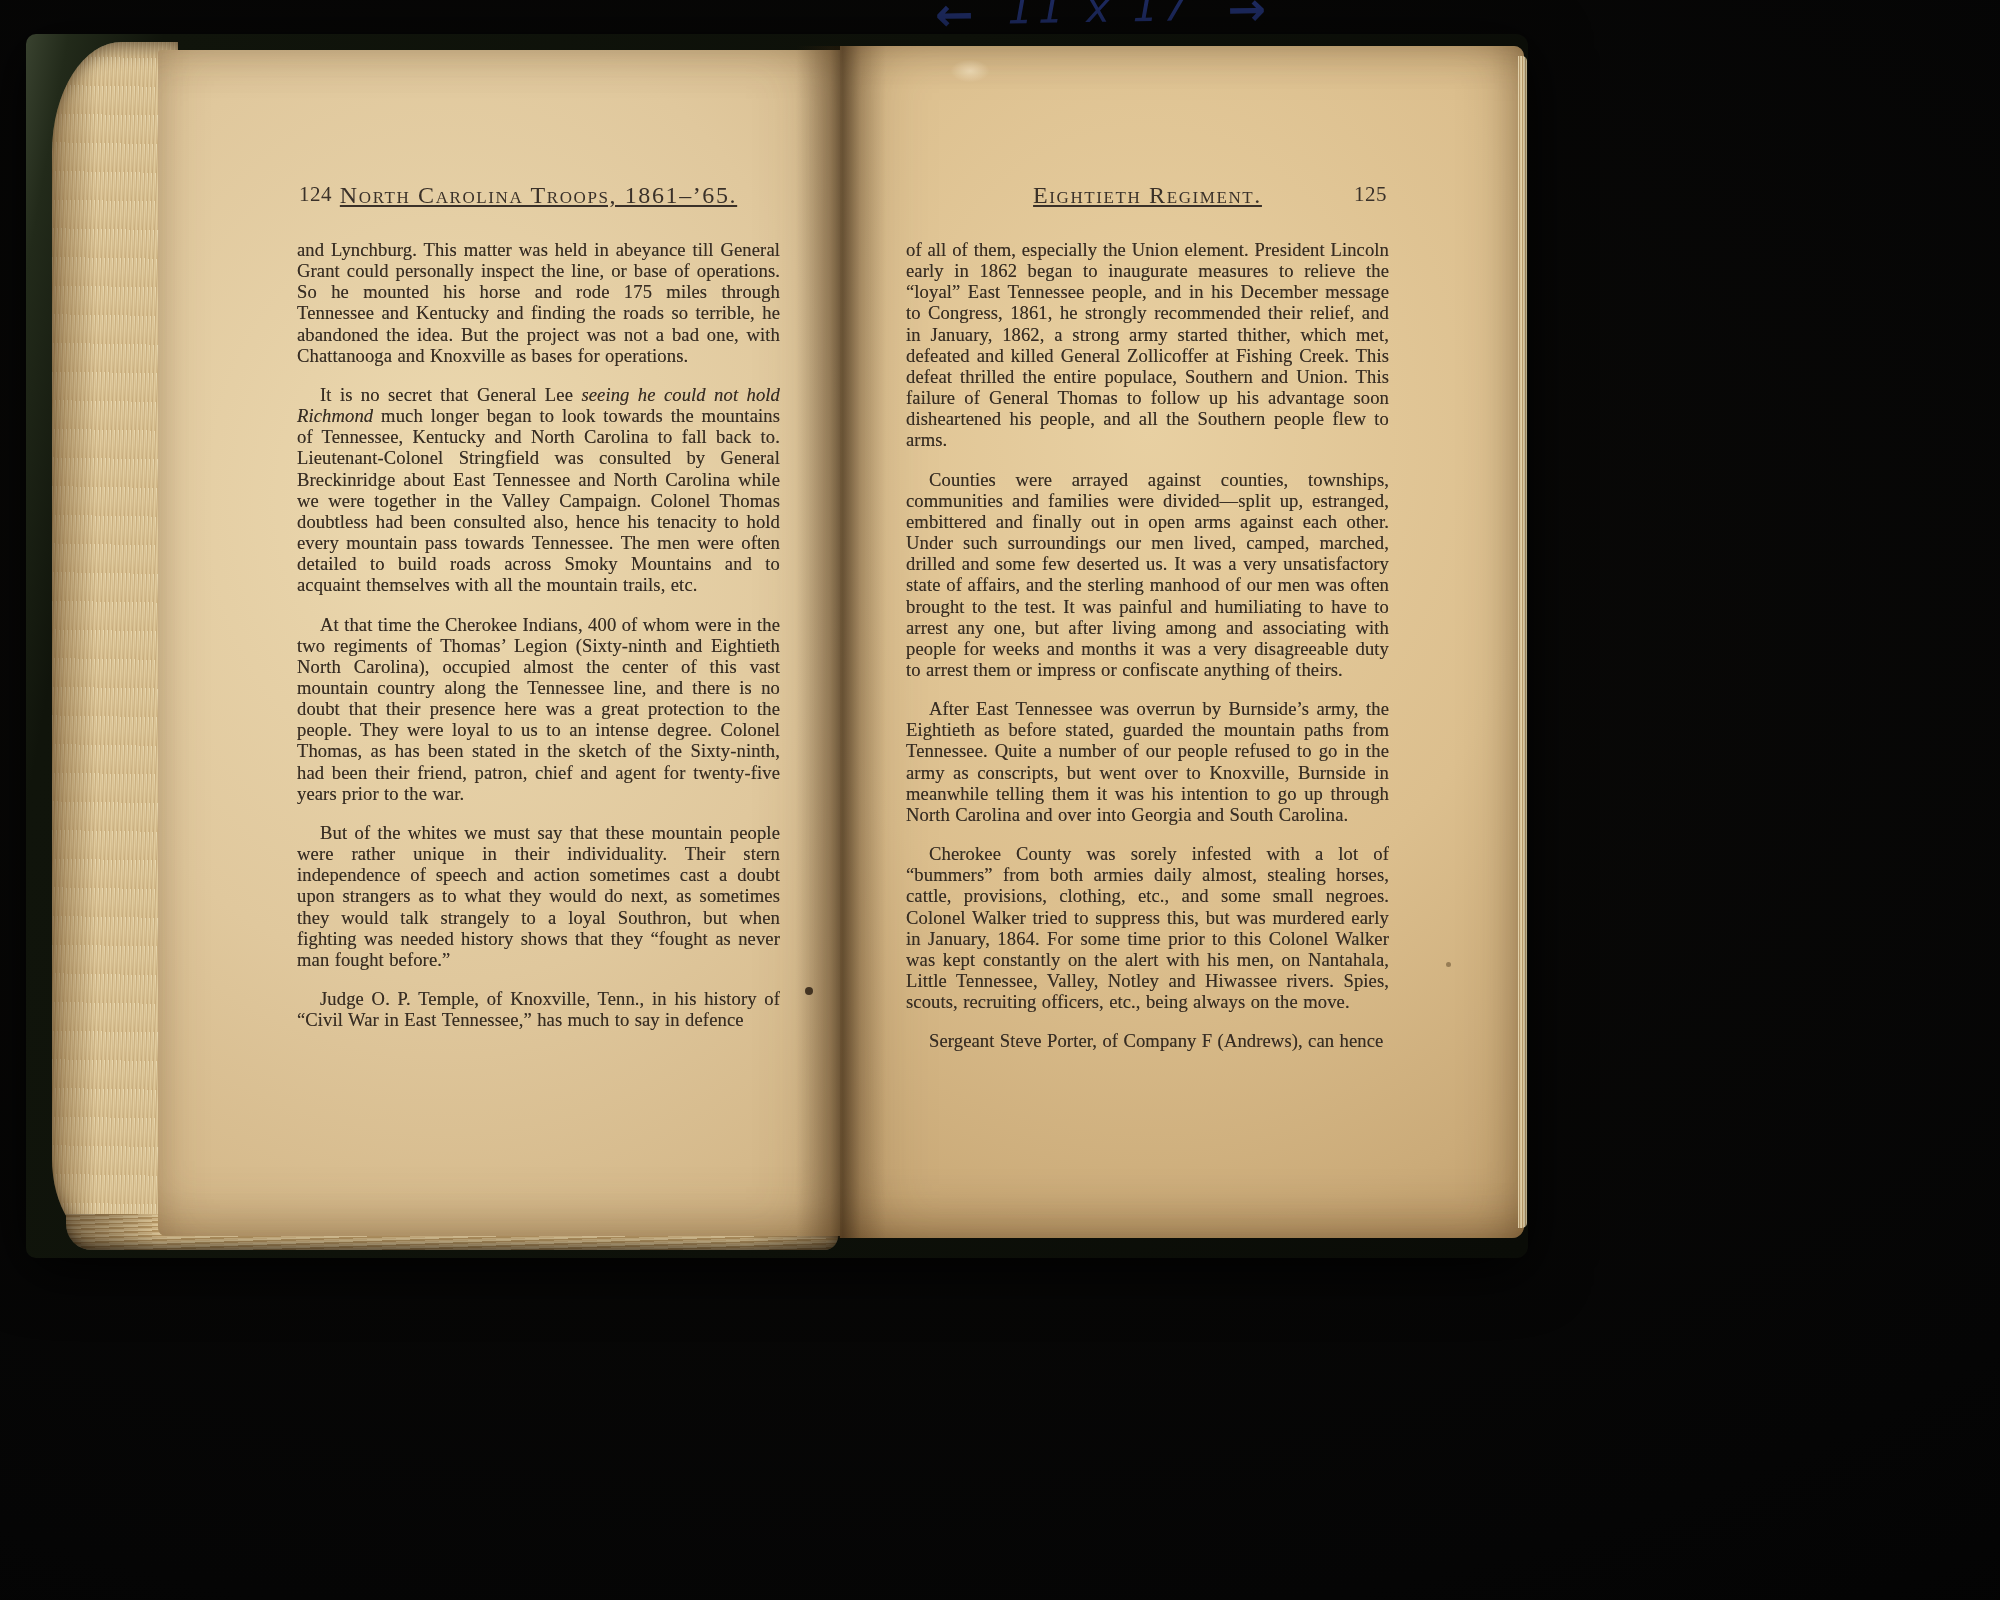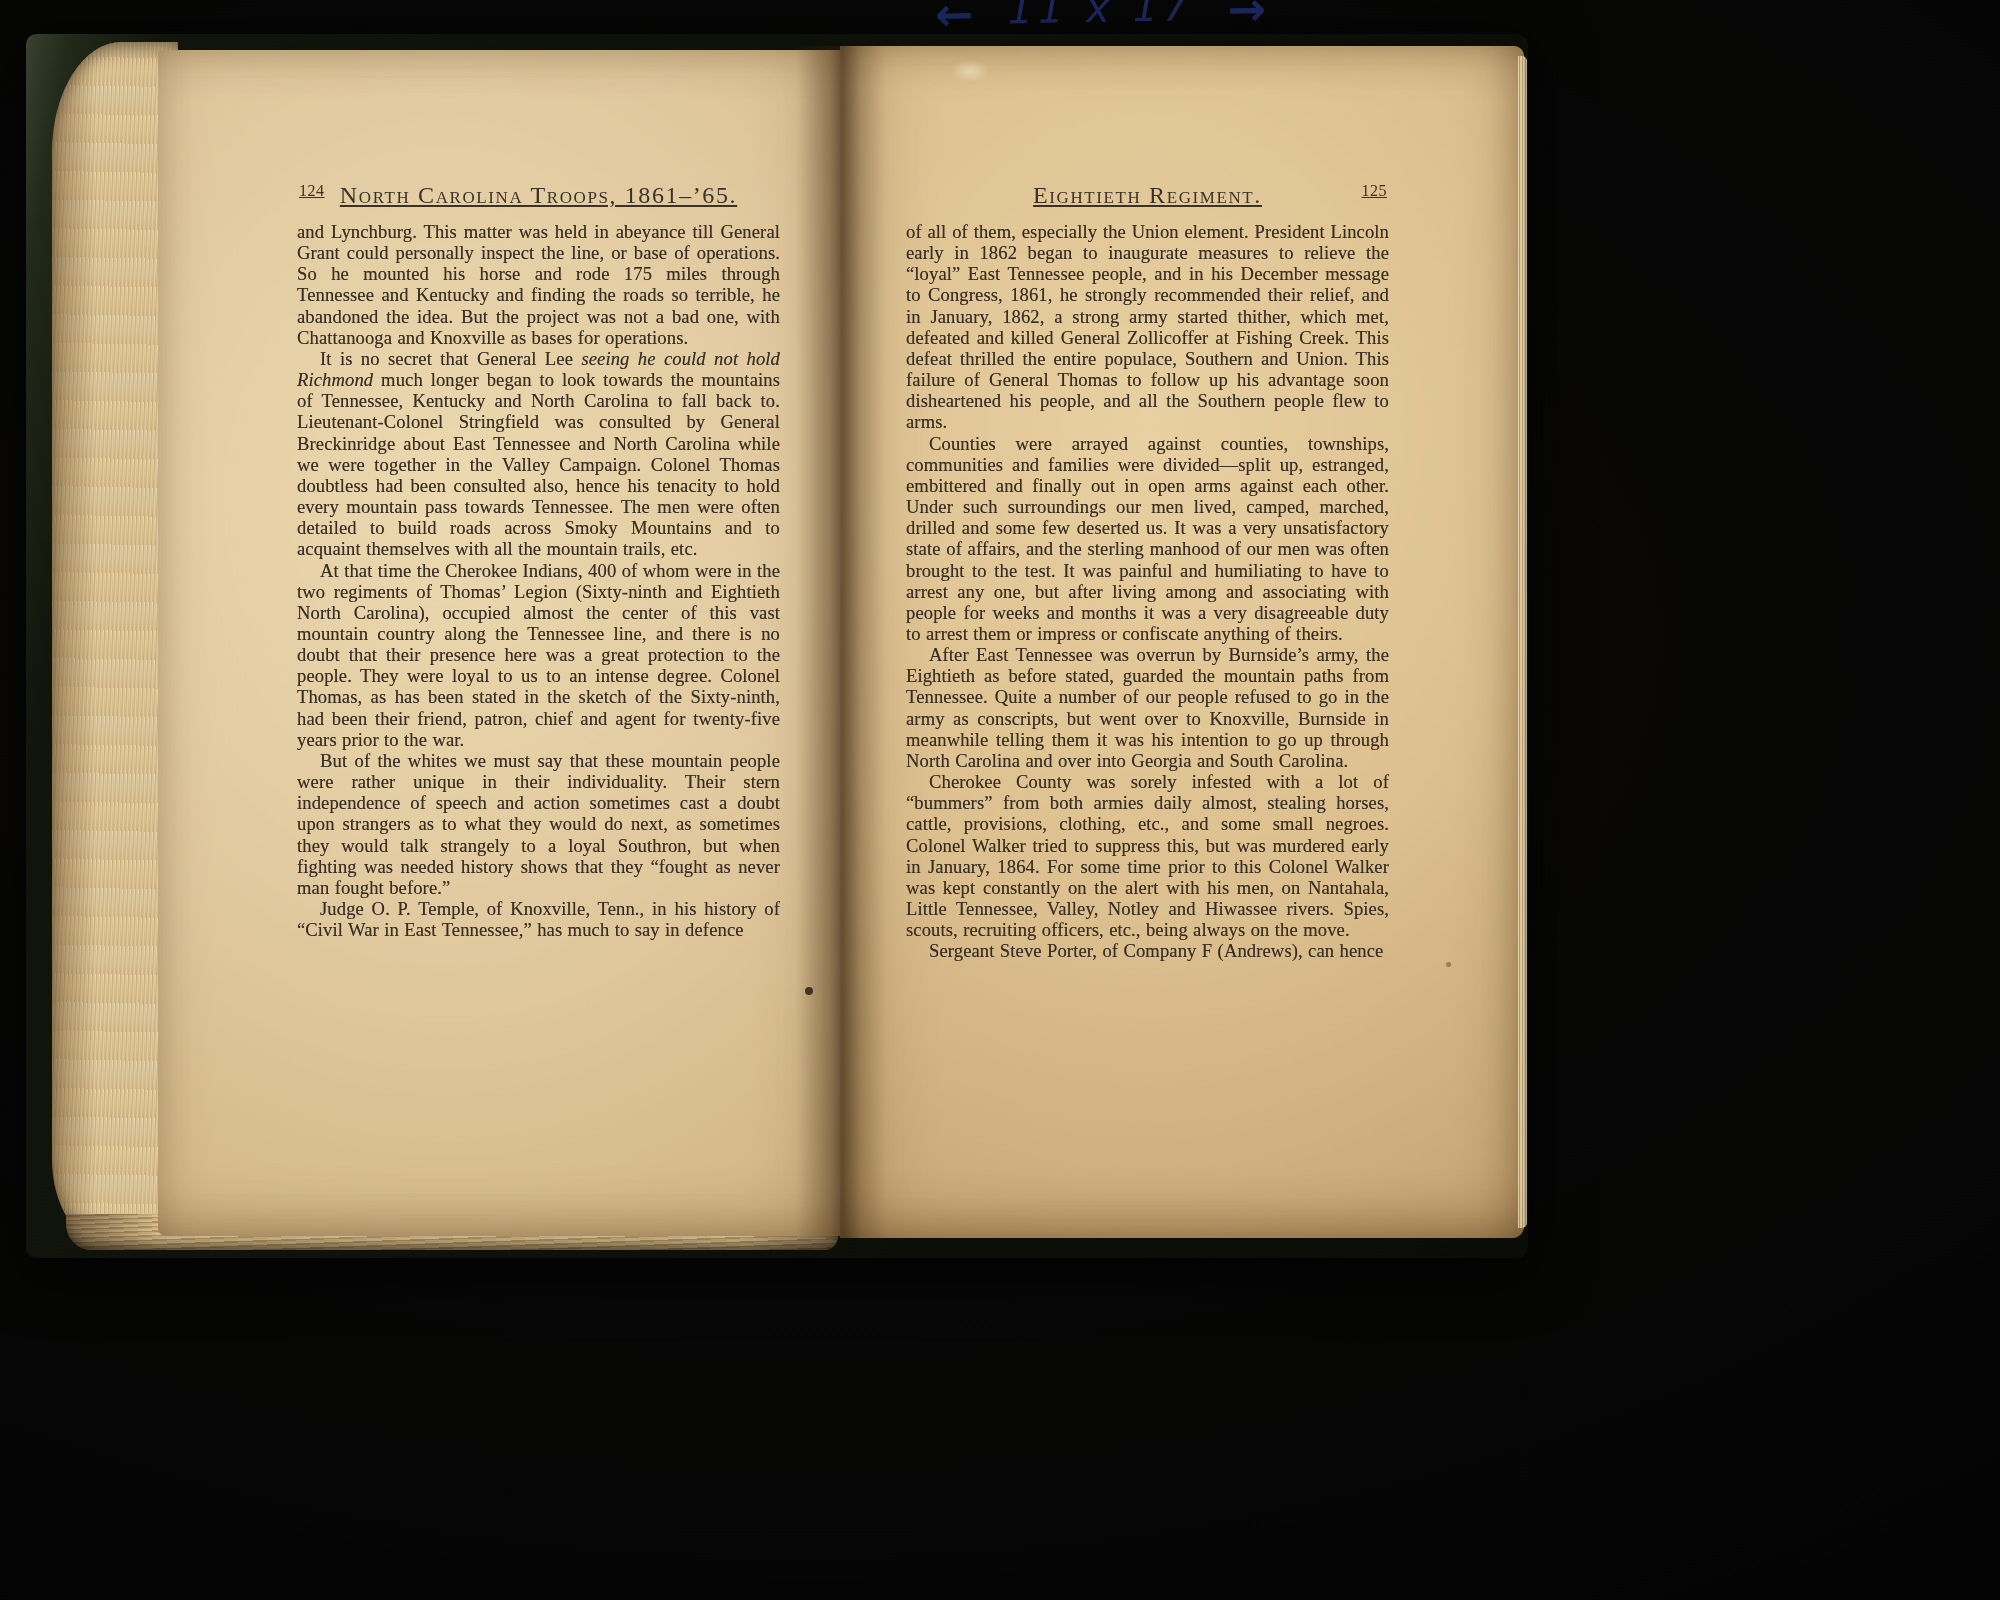--- a/index.html
+++ b/index.html
@@ -103,42 +103,42 @@
   .pen-annotation .arrow { font-size:46px; font-weight:bold; }
   .pen-annotation .note  { font-size:40px; font-style:italic; letter-spacing:5px; }
 
   
   .page-header {
     position:absolute; top:182px; width:483px; height:24px;
     color:#3a3129; font-size:18px;
   }
   .header-left  { left:297px; }
   .header-right { left:906px; }
-  .pagenum { position:absolute; top:0; font-size:16px; letter-spacing:0.5px;text-decoration:underline; }
+  .pagenum { position:absolute; top:0; font-size:21px; letter-spacing:0.5px; }
   .header-left  .pagenum { left:2px; }
   .header-right .pagenum { right:2px; }
   .running-title {
     position:absolute; left:50%; top:0; transform:translateX(-50%);
     white-space:nowrap;
     font-variant:small-caps;
     letter-spacing:1.6px;
     font-size:24px;
     text-decoration:underline;
   }
   .page-body {
     position:absolute; width:483px;
     font-size:18.6px; line-height:21.15px;
     text-align:justify;
     color:#372d23;
     letter-spacing:0.1px; word-spacing:0.6px;
     text-shadow:0 0 0.4px rgba(55,45,35,0.55);
   }
   .left-body  { left:297px; top:221px; }
   .right-body { left:906px; top:221px; }
-  .para { text-align:justify; }
+  .para { text-align:justify;margin-top:18px; }
   .para.indent { text-indent:23px; }
   .para em { font-style:italic; }
 </style>
 </head>
 <body>
 
 <div class="photo">
 
   <div class="pen-annotation">
     <span class="arrow">←</span>

